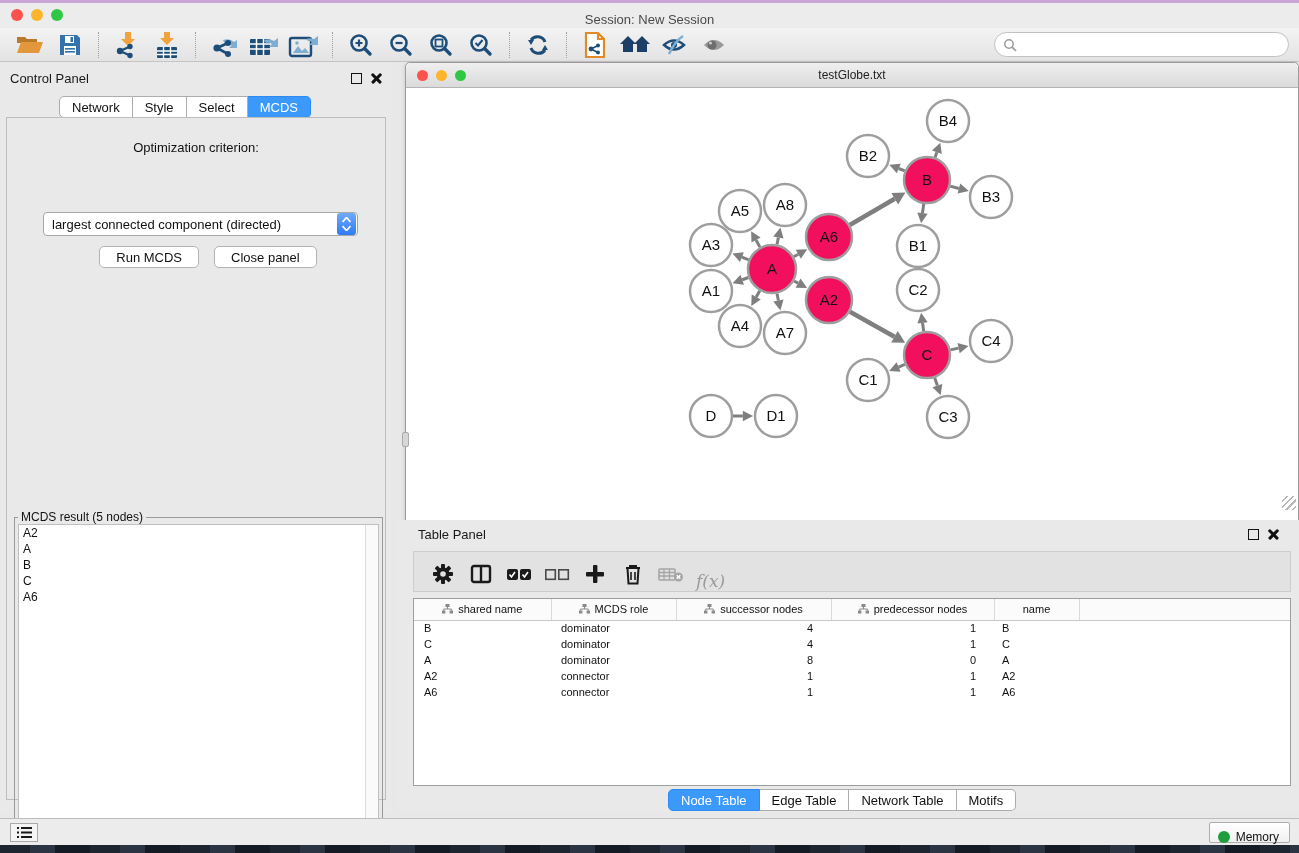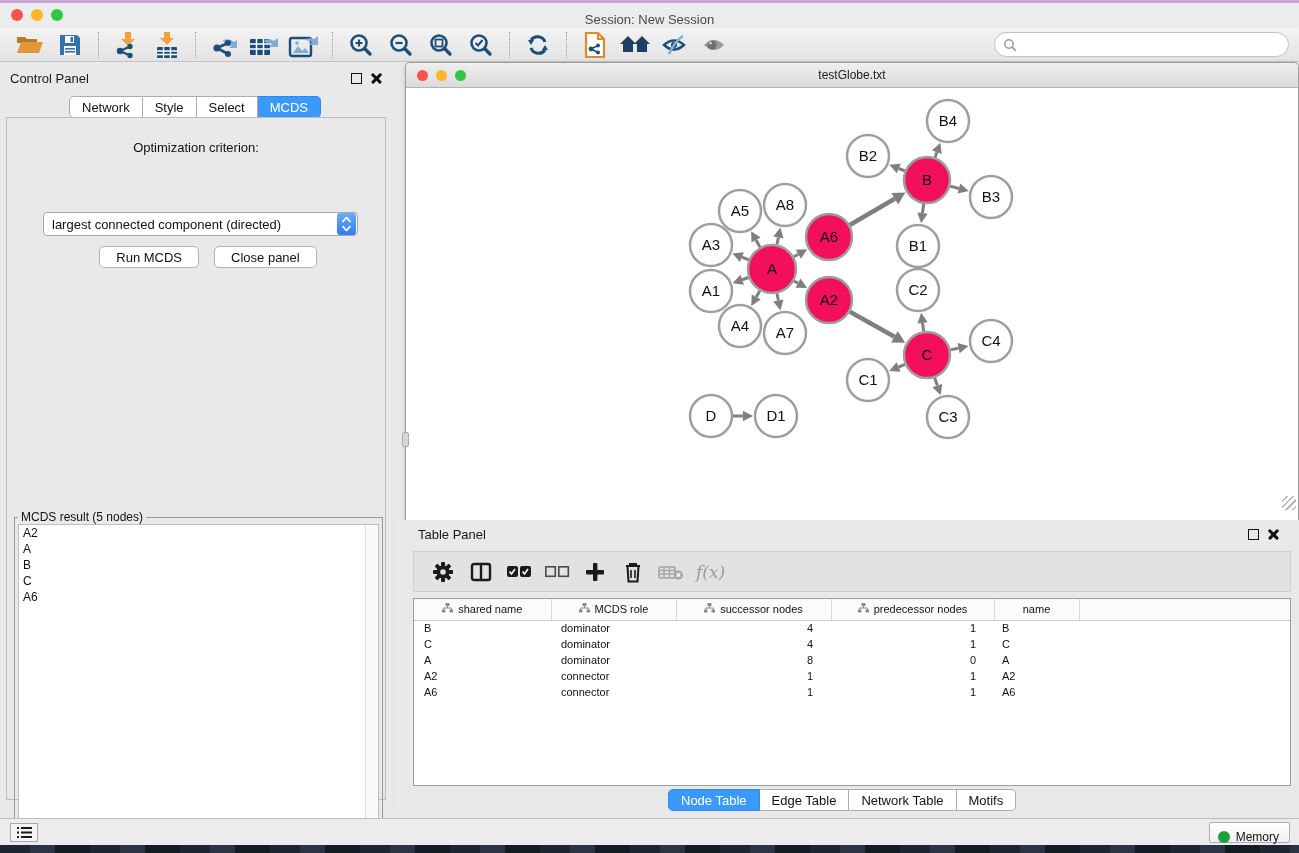--- a/index.html
+++ b/index.html
@@ -28,21 +28,21 @@
   
   .control-panel { position:absolute; left:0; top:62px; width:392px; height:752px; background:#E9E9E9; }
   .panel-head { height:32px; display:flex; align-items:center; padding:0 10px; }
   .panel-title { font-size:13px; color:#1a1a1a; }
   .panel-head-icons { margin-left:auto; display:flex; gap:9px; align-items:center; }
   .float-box { width:11px; height:11px; border:1.6px solid #111; }
   .xicon { position:relative; width:11px; height:11px; }
   .xicon::before,.xicon::after{ content:""; position:absolute; left:-1px; top:4.5px; width:13px; height:2.6px; background:#111; border-radius:1px;}
   .xicon::before{ transform:rotate(45deg);} .xicon::after{ transform:rotate(-45deg);}
   .seg-tabs { position:absolute; display:flex; }
-  .cp-tabs { left:69px; top:34px; }
+  .cp-tabs { left:59px; top:34px; }
   .seg-tab { border:1px solid #ADADAD; border-left:none; background:#FFFFFF; color:#111;
     font-size:13px; padding:3px 12px; height:22px; display:flex; align-items:center; }
   .seg-tab:first-child { border-left:1px solid #ADADAD; border-radius:5px 0 0 5px; }
   .seg-tab:last-child { border-radius:0 5px 5px 0; }
   .seg-tab.active { background:#3B99FC; border-color:#2E8AEE; color:#fff; }
   .cp-body { position:absolute; left:6px; top:55px; width:380px; height:683px;
     border:1px solid #BDBDBD; background:#E9E9E9; }
   .opt-label { margin-top:22px; text-align:center; font-size:13px; color:#111; }
   .dropdown { position:absolute; left:36px; top:94px; width:315px; height:24px; background:#fff;
     border:1px solid #A7A7A7; border-radius:4px; display:flex; align-items:center; }
@@ -74,30 +74,30 @@
     background:repeating-linear-gradient(135deg, transparent 0 3px, #B9B9B9 3px 4.5px); }
   .grip-v { position:absolute; left:-4px; top:369px; width:7px; height:15px; background:#D6D6D6;
     border:1px solid #ABABAB; border-radius:2px; }
   .grip-h { position:absolute; left:440px; bottom:-4px; width:14px; height:7px; background:#D6D6D6;
     border:1px solid #ABABAB; border-radius:2px; }
 
   
   .table-panel { position:absolute; left:398px; top:520px; width:901px; height:292px; background:#E9E9E9; }
   .tp-head { height:28px; display:flex; align-items:center; padding:0 20px 0 20px; }
   .tp-toolbar { position:absolute; left:15px; top:31px; width:878px; height:41px; background:#E2E2E2;
-    border:1px solid #CDCDCD; display:flex; align-items:center; padding-left:10px; gap:0; }
+    border:1px solid #CDCDCD; display:flex; align-items:flex-end; padding-left:10px; gap:0; }
   .tpbtn { width:38px; height:34px; display:flex; align-items:center; justify-content:center; }
   .fx-label { font-family:"DejaVu Serif", serif; font-style:italic; font-size:17px; color:#9A9A9A; margin-left:6px; }
   .tp-table-wrap { position:absolute; left:15px; top:78px; width:878px; height:188px;
     background:#fff; border:1px solid #9E9E9E; overflow:hidden; }
   table.node-table { border-collapse:collapse; width:100%; table-layout:fixed; }
   .node-table th { font-size:11px; font-weight:normal; color:#111; height:21px;
     border-right:1px solid #DADADA; border-bottom:1px solid #C8C8C8; background:#FBFBFB;
     text-align:center; white-space:nowrap; overflow:hidden; }
-  .node-table th .hwrap { display:inline-flex; gap:5px; }
+  .node-table th .hwrap { display:inline-flex; align-items:center; gap:5px; }
   .node-table th.filler { border-right:none; }
   .node-table td { font-size:11px; color:#111; height:16px; padding:0 0 0 10px; white-space:nowrap; overflow:hidden; }
   .node-table td:nth-child(3), .node-table td:nth-child(4) { text-align:right; padding-right:18px; }
   .node-table td:nth-child(5) { padding-left:8px; }
   .tp-tabs { left:270px; top:269px;justify-content:center; }
   .hicon-svg { display:inline-block; vertical-align:-1px; }
 
   
   .footer { position:absolute; left:0; top:818px; width:1299px; height:27px; background:#ECECEC;
     border-top:1px solid #BDBDBD; }

